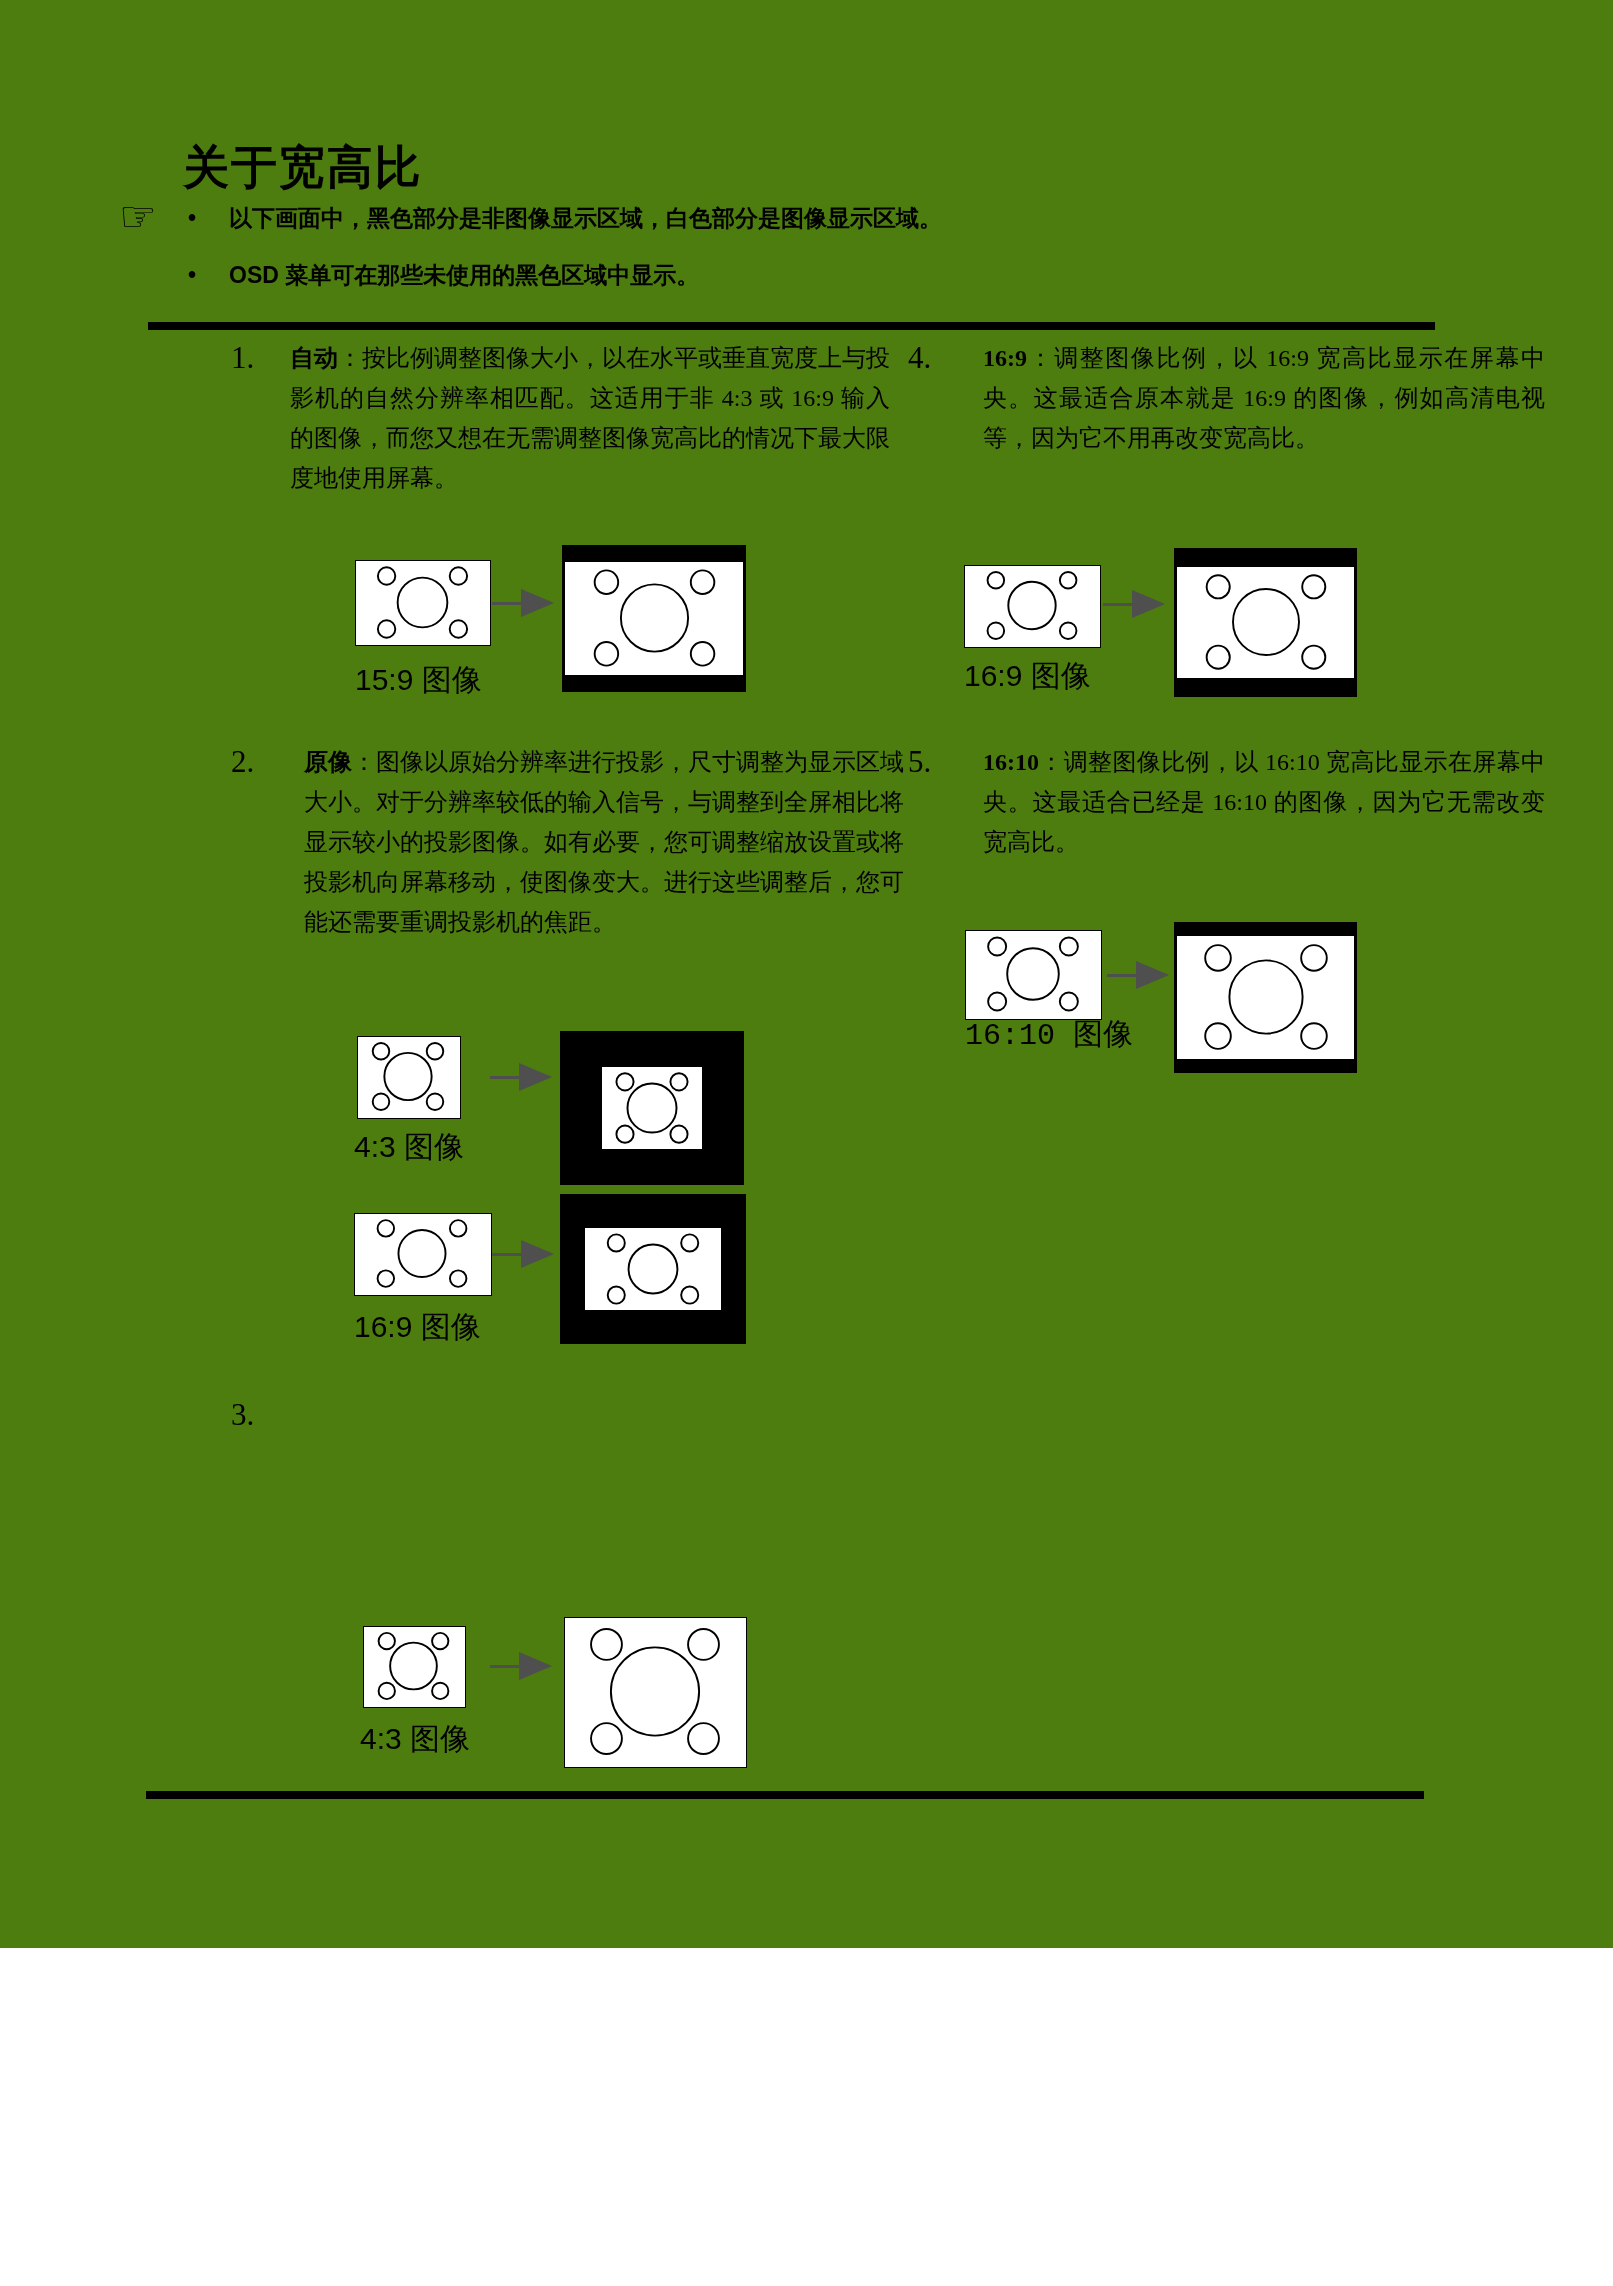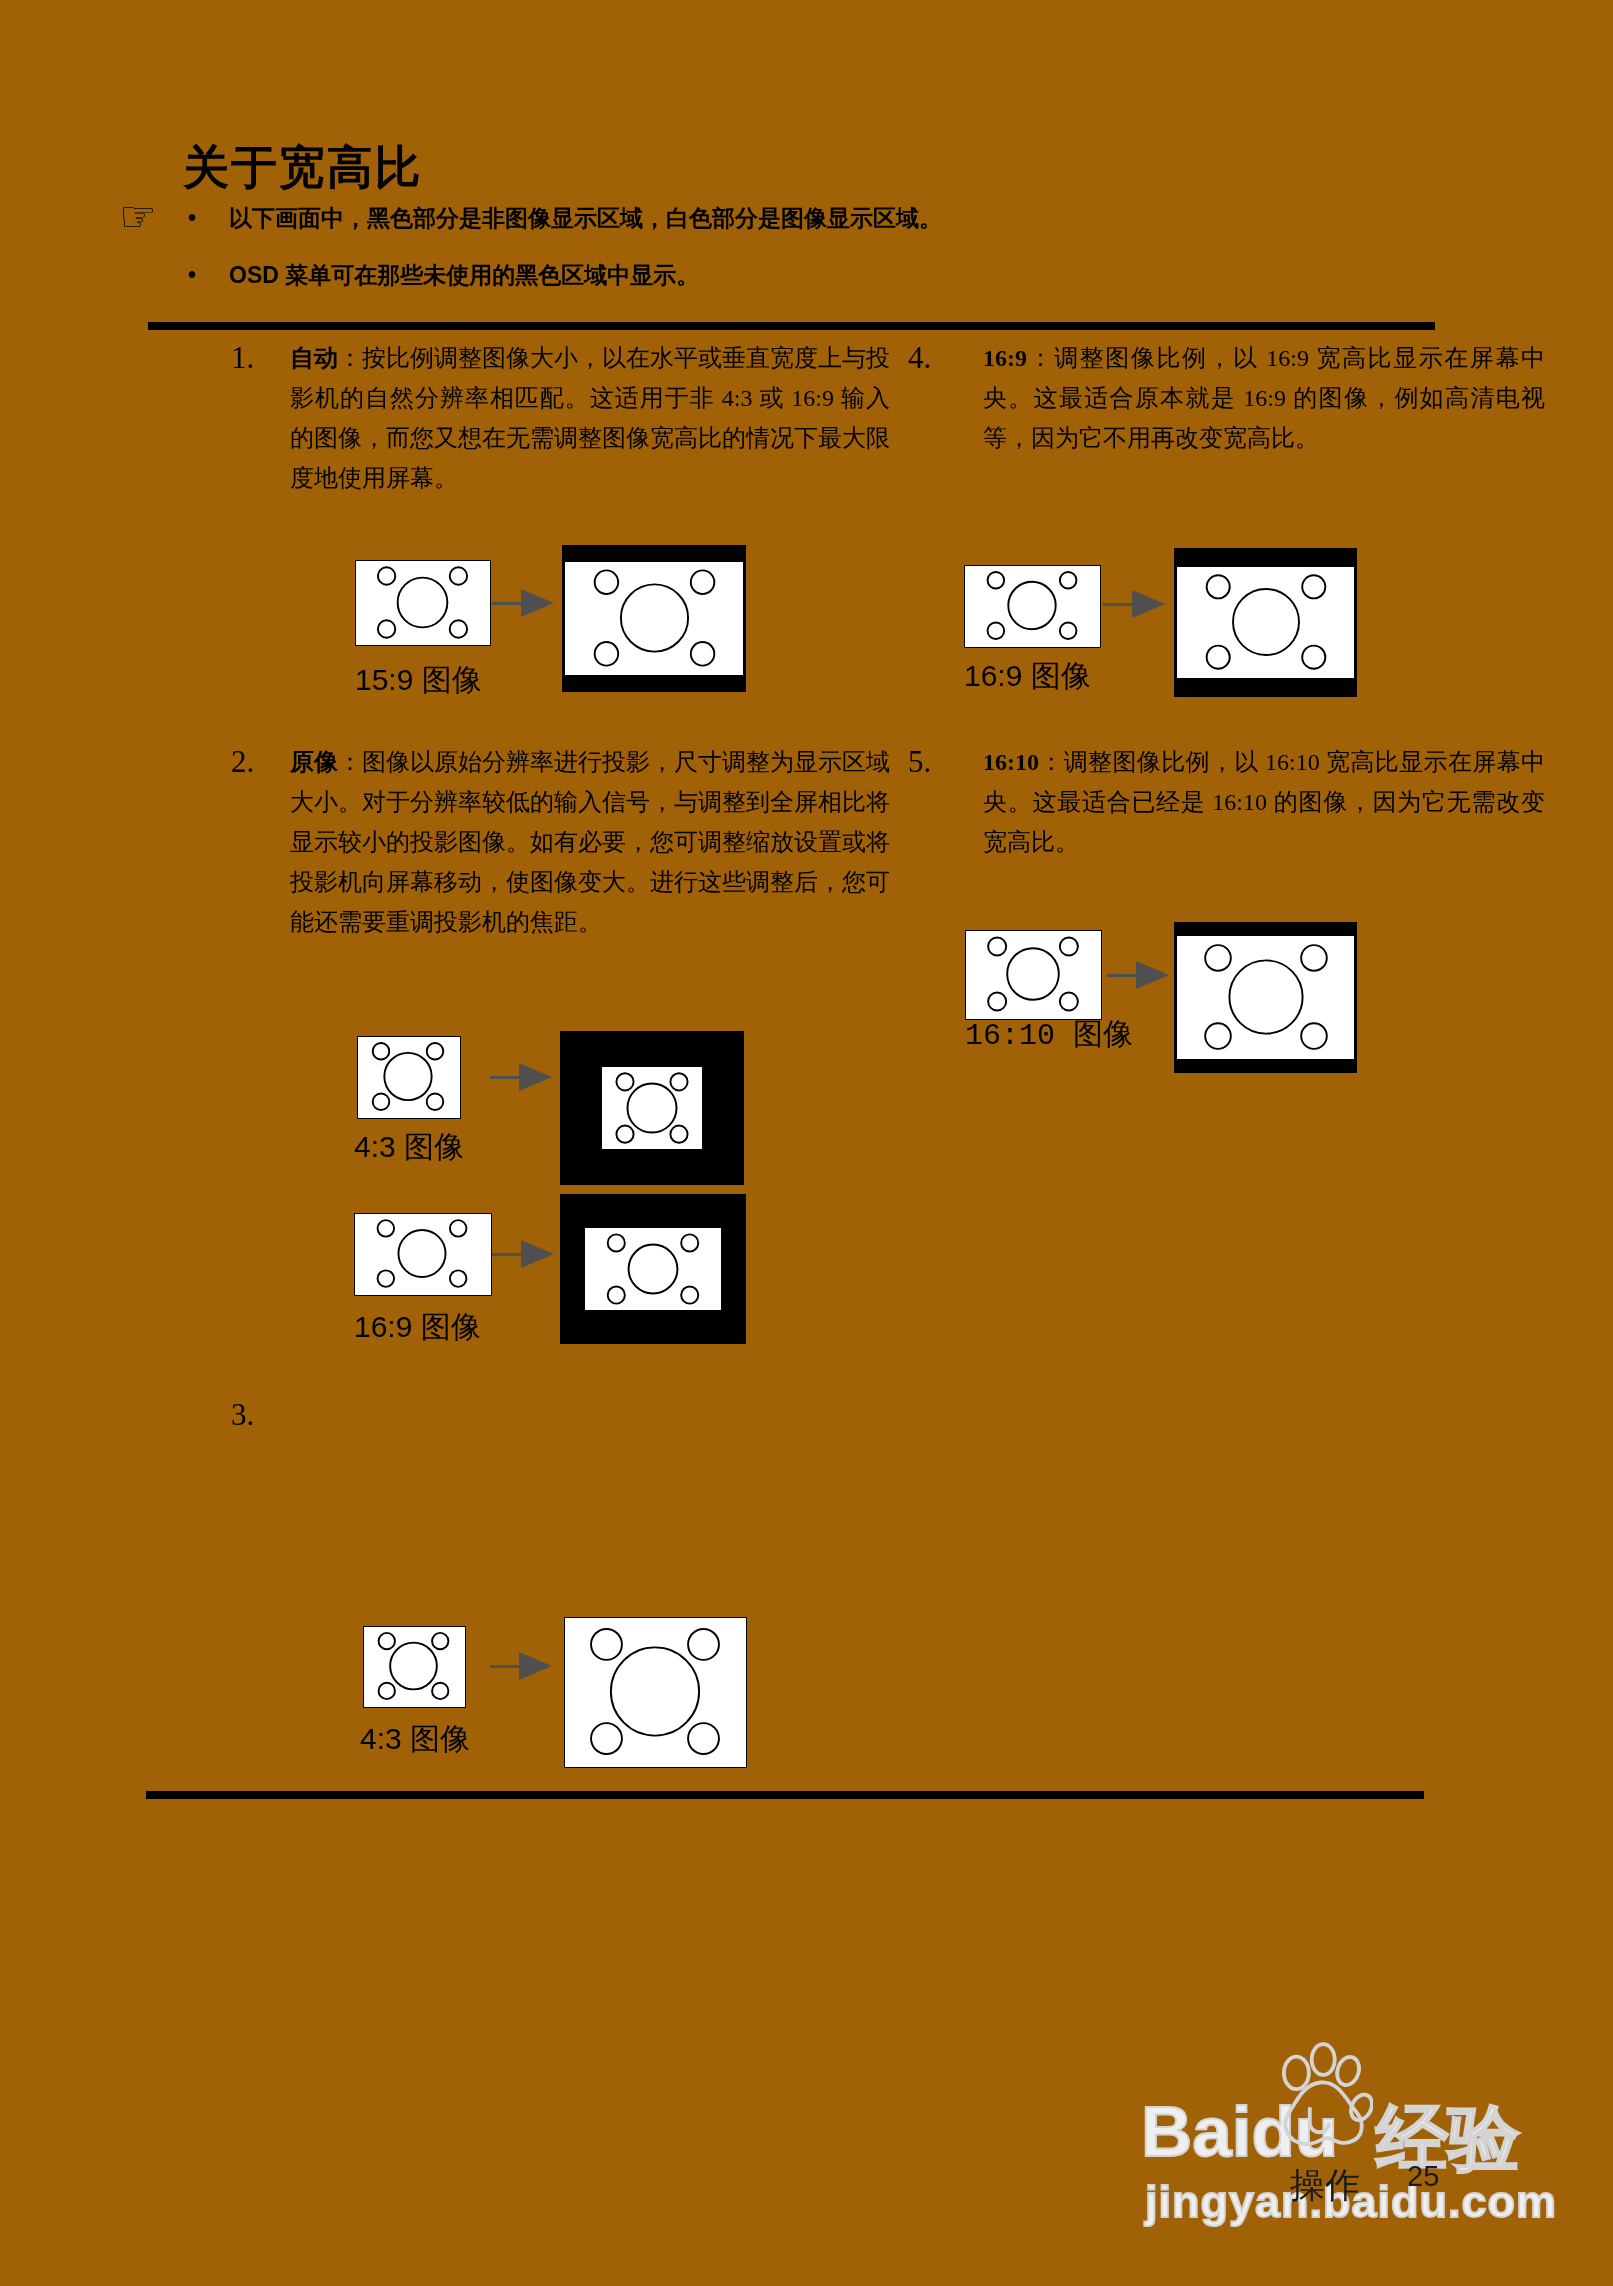--- a/index.html
+++ b/index.html
@@ -1,19 +1,19 @@
 <!DOCTYPE html>
 <html><head>
 <meta charset="utf-8">
 <style>
   * { margin:0; padding:0; box-sizing:border-box; }
   html,body { background:#ffffff; }
   .page {
-    position:relative; width:1614px; height:2286px;
-    background:#a16207; overflow:hidden;
+    position:relative; width:1614px; height:1948px;
+    background:#4d7c0f; overflow:hidden;
     font-family:"Liberation Serif", serif; color:#000;
   }
   .abs { position:absolute; }
 
   .title {
     font-family:"Liberation Sans", sans-serif;
     font-weight:bold; font-size:46px; line-height:1;
     letter-spacing:1.9px;
   }
   .hand {
@@ -134,21 +134,21 @@
             <circle cx="42.78" cy="21.06" r="12.285" fill="none" stroke="#000" stroke-width="2"></circle>
             <circle cx="143.22" cy="21.06" r="12.285" fill="none" stroke="#000" stroke-width="2"></circle>
             <circle cx="42.78" cy="95.94" r="12.285" fill="none" stroke="#000" stroke-width="2"></circle>
             <circle cx="143.22" cy="95.94" r="12.285" fill="none" stroke="#000" stroke-width="2"></circle>
           </svg>
         </div>
     </div>
   </div>
 
   <div class="abs item-num" style="left:231px; top:742px;">2.</div>
-  <div class="abs item-text" style="left:290px; top:742px; width:600px;">
+  <div class="abs item-text" style="left:304px; top:742px; width:600px;">
     <span class="term">原像</span><span>：图像以原始分辨率进行投影，尺寸调整为显示区域大小。对于分辨率较低的输入信号，与调整到全屏相比将显示较小的投影图像。如有必要，您可调整缩放设置或将投影机向屏幕移动，使图像变大。进行这些调整后，您可能还需要重调投影机的焦距。</span>
   </div>
 
   <div>
     <div class="screen motif" style="left:357px; top:1036px; width:104px; height:83px;">
         <svg width="100" height="79" viewBox="0 0 104 82">
           <circle cx="52" cy="41" r="24.599999999999998" fill="none" stroke="#000" stroke-width="2"></circle>
           <circle cx="23.92" cy="14.76" r="8.61" fill="none" stroke="#000" stroke-width="2"></circle>
           <circle cx="80.08" cy="14.76" r="8.61" fill="none" stroke="#000" stroke-width="2"></circle>
           <circle cx="23.92" cy="67.24" r="8.61" fill="none" stroke="#000" stroke-width="2"></circle>

